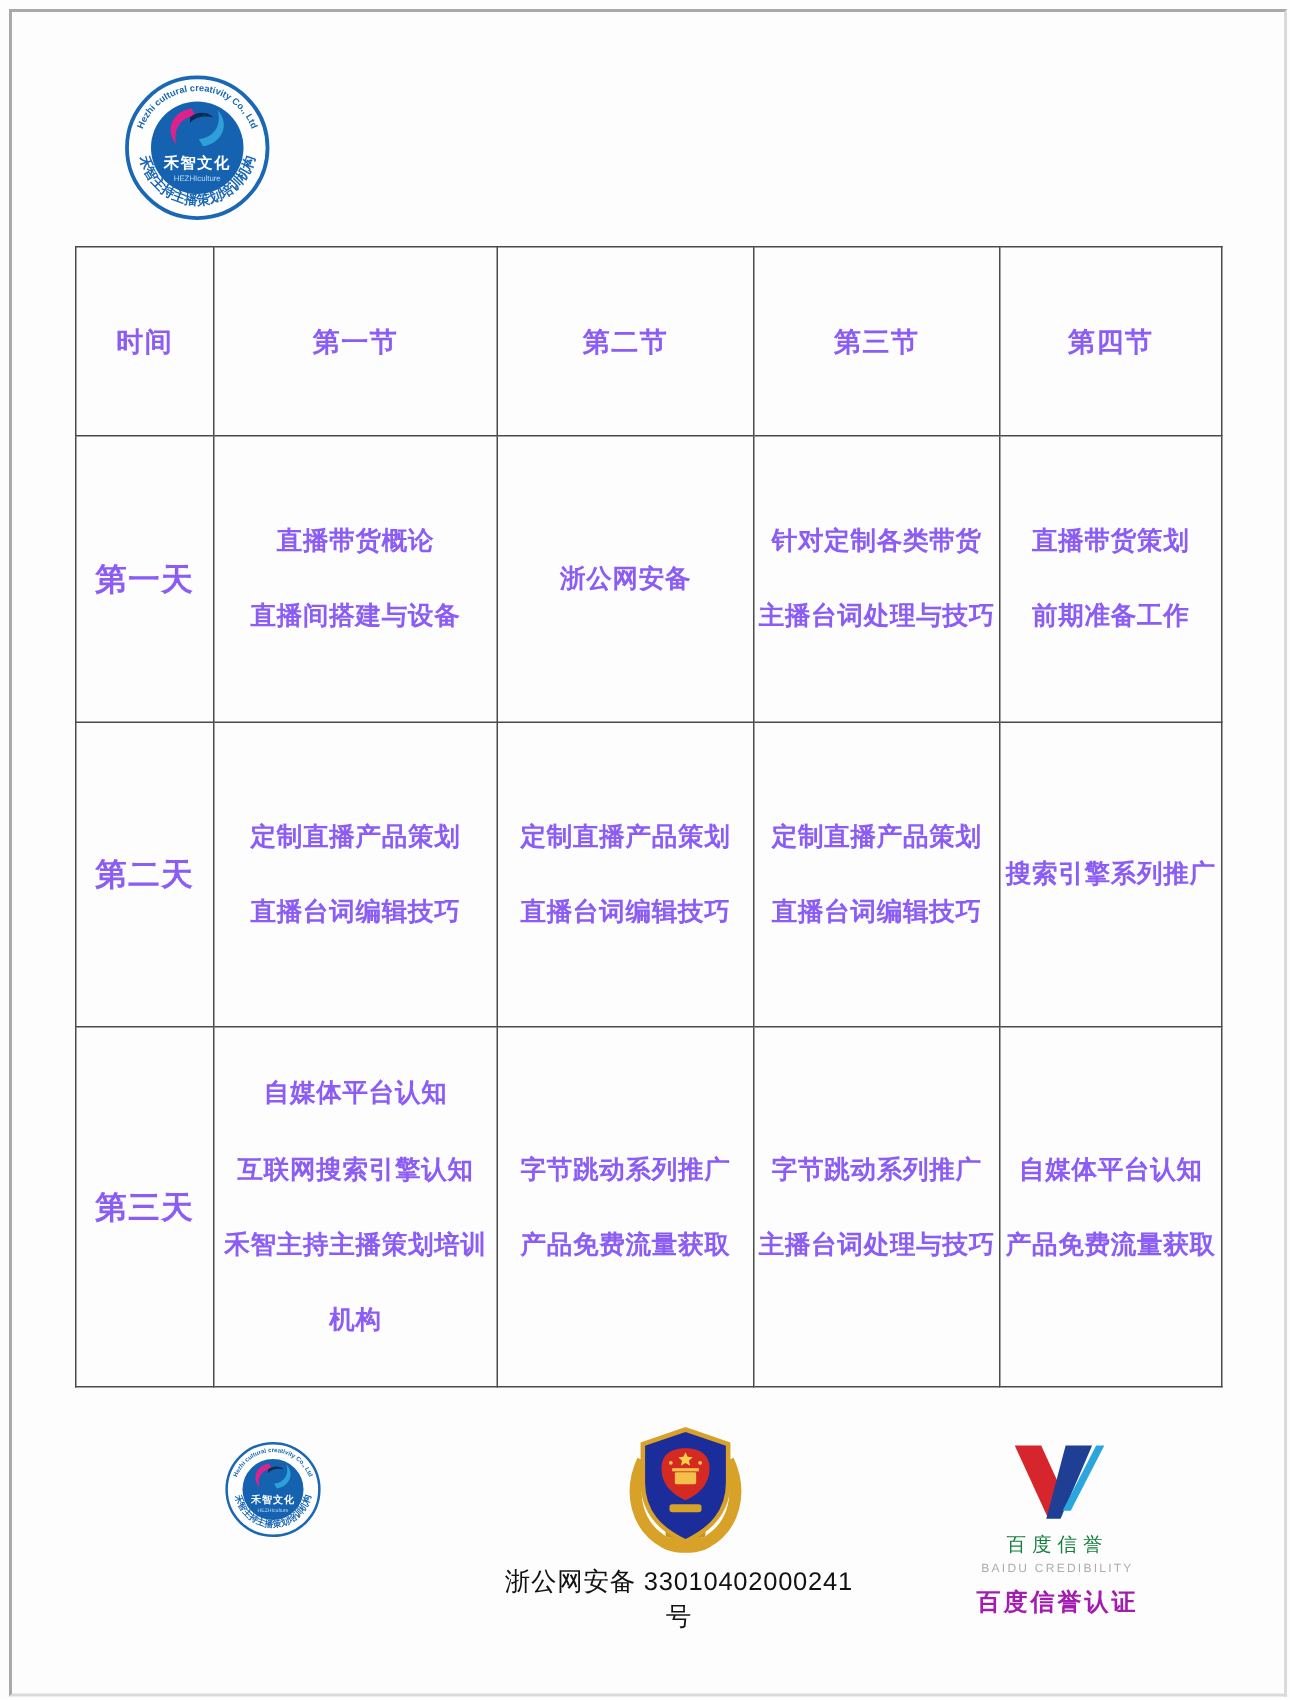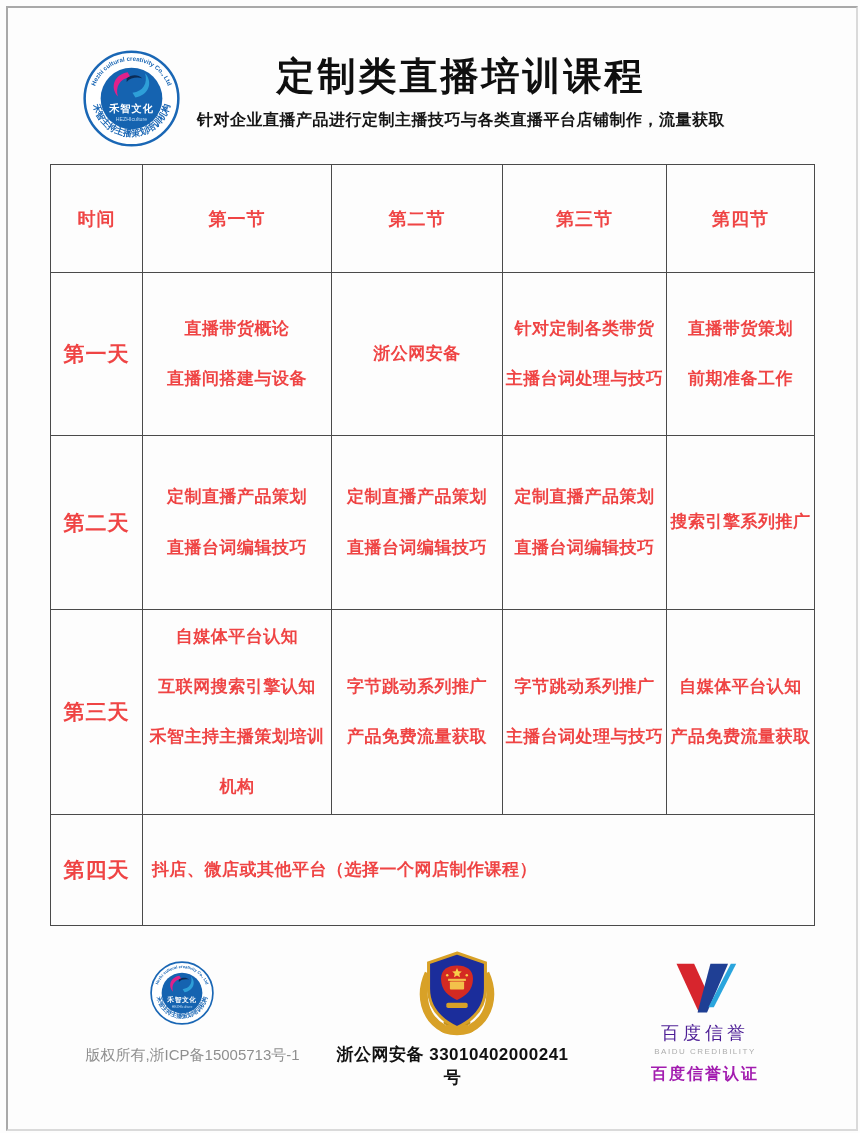--- a/index.html
+++ b/index.html
@@ -19,43 +19,43 @@
   .title-wrap { position:absolute; left:100px; top:56px; width:722px; text-align:center; }
   .title { margin:0; font-size:38px; line-height:1.1; font-weight:bold; color:#0f0f0f; letter-spacing:3px; }
   .subtitle { margin:12px 0 0 0; font-size:16px; font-weight:bold; color:#151515; letter-spacing:0.5px; }
 
   
   table.course {
     position:absolute; left:50px; top:164px; width:764px; height:761px;
     border-collapse:collapse; table-layout:fixed;
   }
   .course th, .course td {
-    border:1px solid #4a4a4a; font-weight:bold; color:#ef4444;
+    border:1px solid #4a4a4a; font-weight:bold; color:#8b5cf6;
     text-align:center; vertical-align:middle; white-space:pre-line; padding:0;
   }
   .course tr.r-head { height:108px; }
   .course tr.r1 { height:163px; }
   .course tr.r2 { height:174px; }
   .course tr.r3 { height:205px; }
   .course tr.r4 { height:111px; }
   .course .head th { font-size:18px; letter-spacing:1px; }
   .course th.day { font-size:21px; letter-spacing:1px; }
   .course td { font-size:17px; line-height:2.95; letter-spacing:0.5px;border-radius:17px; }
   .course td.span-cell { text-align:left; padding-left:9px; line-height:1.4; }
 
   
   .f-logo { position:absolute; left:150px; top:961px; width:64px; height:64px; }
   .f-copyright { position:absolute; left:85px; top:1046px; width:215px; text-align:center;
                  font-size:15px; color:#8f8f8f; }
   .f-badge { position:absolute; left:417px; top:946px; width:80px; height:94px; }
   .f-police { position:absolute; left:335px; top:1043px; width:235px; text-align:center;
-              font-size:17px; font-weight:bold; color:#111111; letter-spacing:0.5px; }
+              font-size:17px; font-weight:normal; color:#111111; letter-spacing:0.5px; }
   .f-baidu { position:absolute; left:630px; top:961px; width:150px; text-align:center; }
   .f-baidu .vmark { width:72px; height:57px; display:block; margin:0 auto; }
-  .baidu-title { font-size:18px; color:#4c1d95; letter-spacing:4px; margin-top:3px; }
+  .baidu-title { font-size:13px; color:#15803d; letter-spacing:4px; margin-top:3px; }
   .baidu-sub { font-size:8px; color:#adadad; letter-spacing:1.5px; margin-top:2px; }
   .baidu-cert { font-size:16px; font-weight:bold; color:#a21caf; letter-spacing:2px; margin-top:8px; }
 </style>
 </head>
 <body>
 
 <svg class="hidden-defs" aria-hidden="true">
   <symbol id="hezhi-logo-sym" viewBox="0 0 100 100">
     <circle cx="50" cy="50" r="48.3" fill="#ffffff" stroke="#1a67b5" stroke-width="2.6"></circle>
     <defs>
@@ -78,24 +78,20 @@
 </svg>
 
 <div class="page">
   <div class="frame"></div>
 
   <span class="header-logo">
     <svg width="97" height="97" viewBox="0 0 100 100">
         <use href="#hezhi-logo-sym"></use>
       </svg>
   </span>
-  <div class="title-wrap">
-    <h1 class="title">定制类直播培训课程</h1>
-    <p class="subtitle">针对企业直播产品进行定制主播技巧与各类直播平台店铺制作，流量获取</p>
-  </div>
 
   <table class="course">
     <colgroup>
       <col style="width:92px">
         <col style="width:189px">
         <col style="width:171px">
         <col style="width:164px">
         <col style="width:148px">
     </colgroup>
     <tbody>
@@ -131,33 +127,28 @@
       <td>自媒体平台认知
 互联网搜索引擎认知
 禾智主持主播策划培训机构</td>
       <td>字节跳动系列推广
 产品免费流量获取</td>
       <td>字节跳动系列推广
 主播台词处理与技巧</td>
       <td>自媒体平台认知
 产品免费流量获取</td>
     </tr>
-    <tr class="r4">
-      <th class="day">第四天</th>
-      <td colspan="4" class="span-cell">抖店、微店或其他平台（选择一个网店制作课程）</td>
-    </tr>
   </tbody>
     </table>
 
   <span class="f-logo">
     <svg width="64" height="64" viewBox="0 0 100 100">
         <use href="#hezhi-logo-sym"></use>
       </svg>
   </span>
-  <div class="f-copyright">版权所有,浙ICP备15005713号-1</div>
 
   <span class="f-badge">
     <svg width="80" height="94" viewBox="0 0 90 100">
       <path d="M13,28 C2,52 8,78 30,90" stroke="#d8a127" stroke-width="9" fill="none"></path>
       <path d="M77,28 C88,52 82,78 60,90" stroke="#d8a127" stroke-width="9" fill="none"></path>
       <ellipse cx="45" cy="91" rx="19" ry="6.5" fill="#d8a127"></ellipse>
       <rect x="30" y="80" width="30" height="6" rx="3" fill="#c4921d"></rect>
       <path d="M45,5 L77,16 L77,45 C77,67 64,80 45,89 C26,80 13,67 13,45 L13,16 Z" fill="#1b2d9b" stroke="#d8a127" stroke-width="3.4"></path>
       <path d="M45,19 C56,19 63,24 63,34 C63,47 54,54 45,58 C36,54 27,47 27,34 C27,24 34,19 45,19 Z" fill="#d42a22"></path>
       <path d="M45,22 l1.6,3.4 3.8,.4 -2.8,2.6 .8,3.8 -3.4,-2 -3.4,2 .8,-3.8 -2.8,-2.6 3.8,-.4 Z" fill="#f7d04a"></path>

